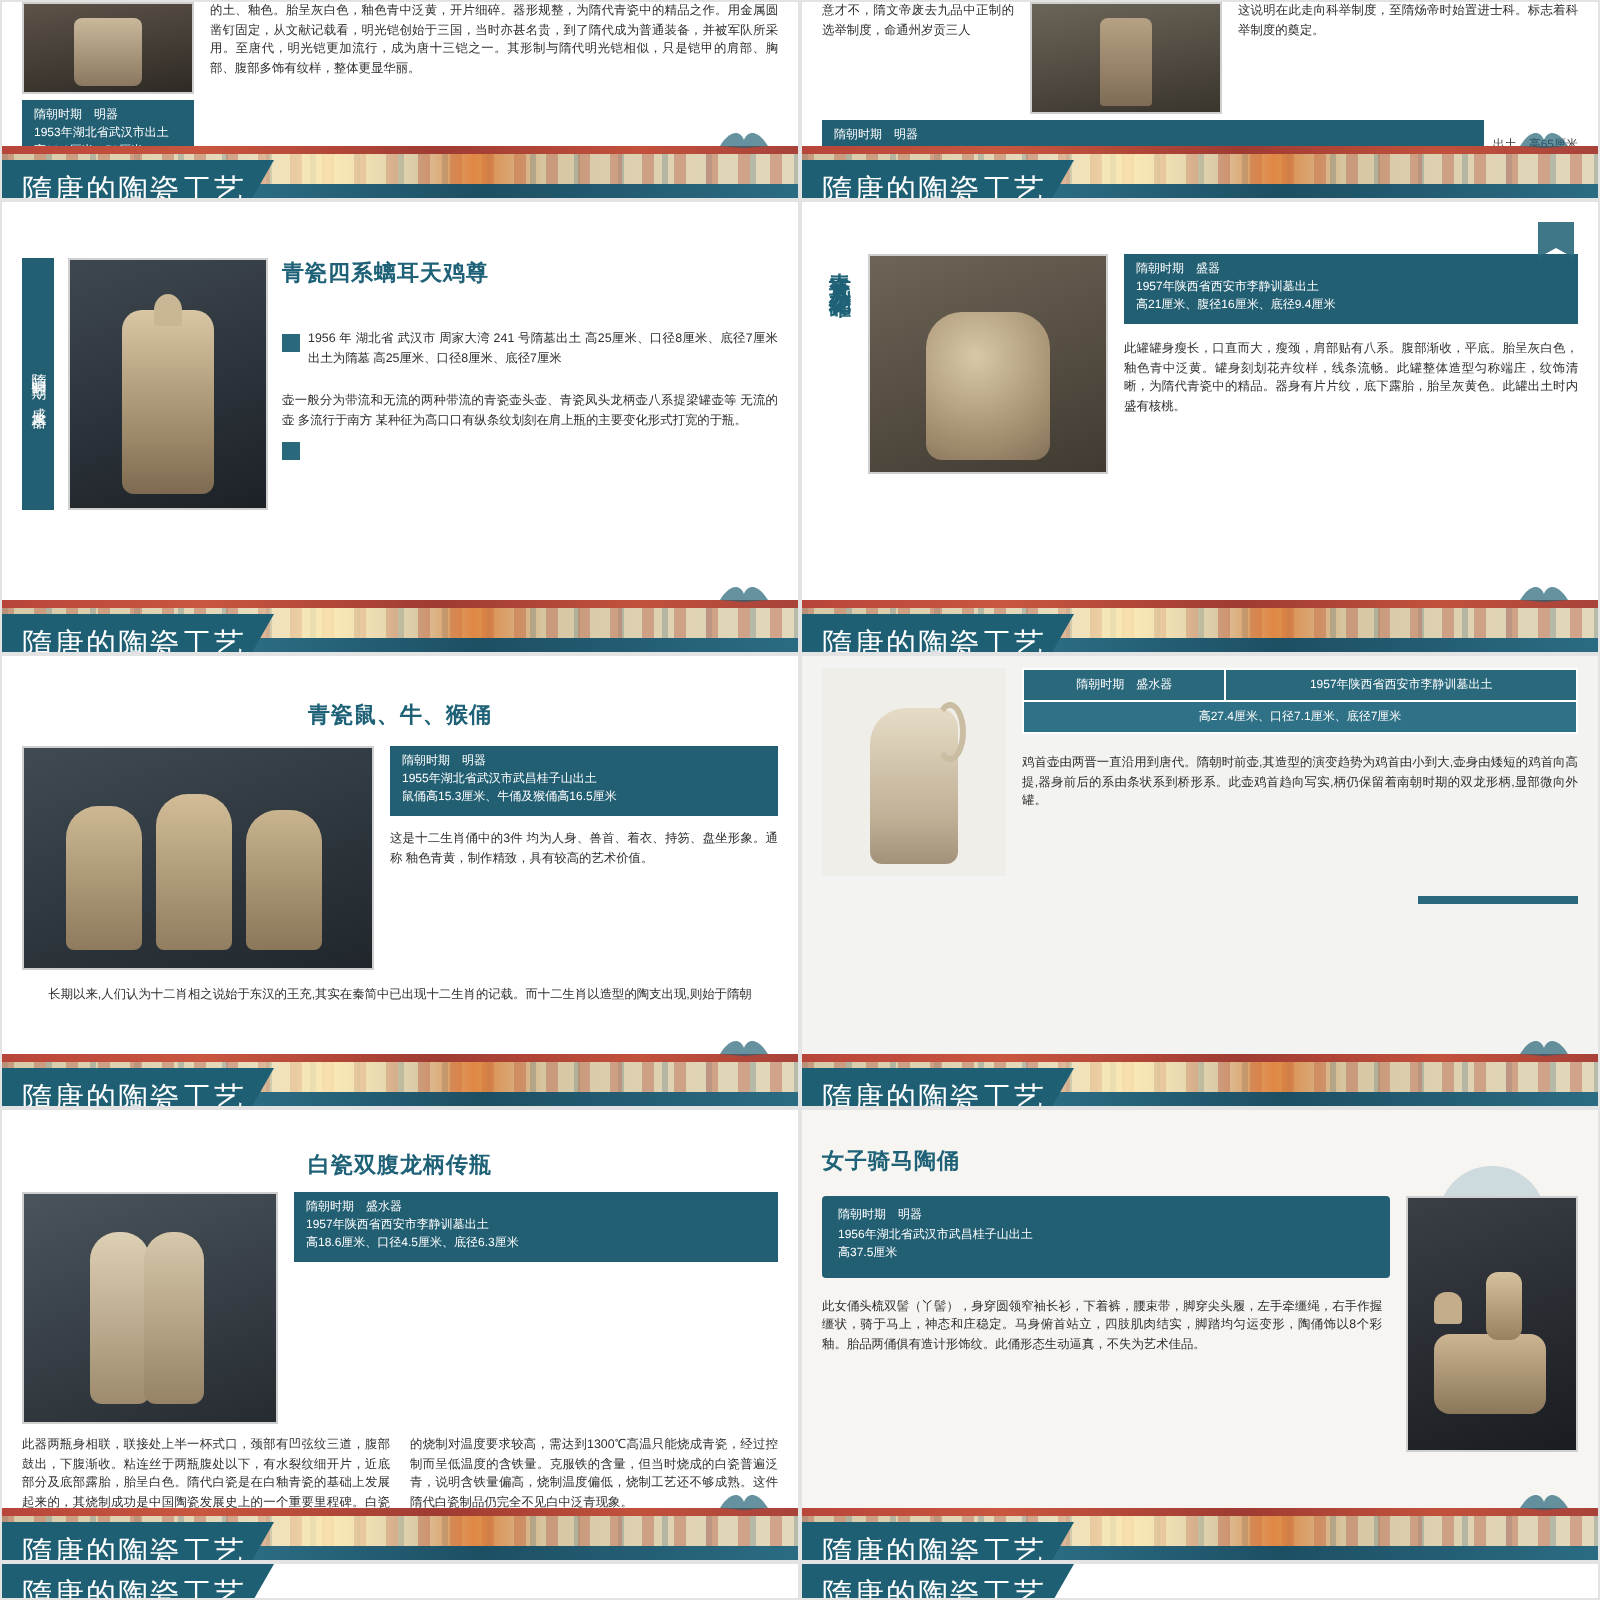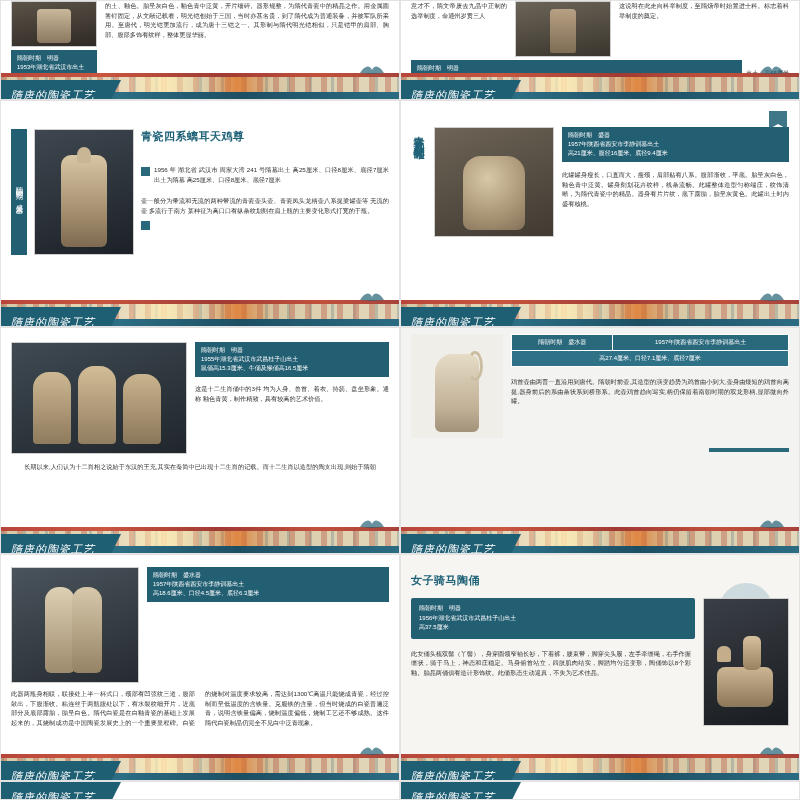--- a/index.html
+++ b/index.html
@@ -60,27 +60,26 @@
     background: linear-gradient(90deg, rgba(255,255,255,0) 0%, rgba(226,120,45,.8) 45%, rgba(255,255,255,0) 100%);
   }
   
   .footer-tag {
     position: absolute;
     left: 0; bottom: 0;
     height: 19px;
     min-width: 120px;
     background: #1f5f74;
     color: #fff;
-    font-size: 11px;
+    font-size: 15px;
     letter-spacing: 1px;
     display: flex; align-items: center;
     padding: 12px 14px 0 10px;
     clip-path: polygon(0 0, 100% 0, 92% 100%, 0% 100%);
     z-index: 4;
-    font-style: italic;
   }
   .deco-bird {
     position: absolute;
     right: 14px;
     bottom: 22px;
     width: 26px; height: 14px;
     z-index: 3;
     opacity: .85;
   }
   
@@ -286,20 +285,21 @@
         <div class="stripe-blue"></div>
     </div>
     <svg class="deco-bird" viewBox="0 0 26 14">
       <path d="M1 10 C6 2, 11 2, 13 7 C15 2, 20 2, 25 10 L13 11 Z" fill="#1f5f74" opacity=".8"></path>
     </svg>
     <div class="footer-tag">隋唐的陶瓷工艺</div>
   </div>
 
   <div class="slide">
     <div class="slide-inner">
+      <div class="ttl" style="text-align:center;margin-top:16px;">青瓷鼠、牛、猴俑</div>
       <div style="display:flex;gap:8px;margin-top:8px;">
         <div class="photo" style="width:176px;height:112px;background:linear-gradient(160deg,#3f4a52,#20262c);">
           <div style="position:absolute;bottom:8%;left:12%;width:38px;height:72px;border-radius:16px 16px 4px 4px;
                background:linear-gradient(180deg,#cdb893,#8e7a5d);"></div>
           <div style="position:absolute;bottom:8%;left:38%;width:38px;height:78px;border-radius:16px 16px 4px 4px;
                background:linear-gradient(180deg,#d2bd97,#917d60);"></div>
           <div style="position:absolute;bottom:8%;left:64%;width:38px;height:70px;border-radius:16px 16px 4px 4px;
                background:linear-gradient(180deg,#c9b48f,#8a7659);"></div>
         </div>
         <div style="flex:1;">
@@ -360,20 +360,21 @@
         <div class="stripe-blue"></div>
     </div>
     <svg class="deco-bird" viewBox="0 0 26 14">
       <path d="M1 10 C6 2, 11 2, 13 7 C15 2, 20 2, 25 10 L13 11 Z" fill="#1f5f74" opacity=".8"></path>
     </svg>
     <div class="footer-tag">隋唐的陶瓷工艺</div>
   </div>
 
   <div class="slide">
     <div class="slide-inner">
+      <div class="ttl" style="text-align:center;margin-top:14px;">白瓷双腹龙柄传瓶</div>
       <div style="display:flex;gap:8px;margin-top:6px;">
         <div class="photo" style="width:128px;height:116px;background:linear-gradient(160deg,#4a545c,#262b31);">
           <div style="position:absolute;bottom:8%;left:26%;width:30px;height:86px;border-radius:14px 14px 6px 6px;
                background:linear-gradient(180deg,#ded0b4,#9e8b6d);"></div>
           <div style="position:absolute;bottom:8%;left:48%;width:30px;height:86px;border-radius:14px 14px 6px 6px;
                background:linear-gradient(180deg,#d7c8ab,#968365);"></div>
         </div>
         <div style="flex:1;">
           <div class="meta-box">
             <span class="meta-line">隋朝时期　盛水器</span>

